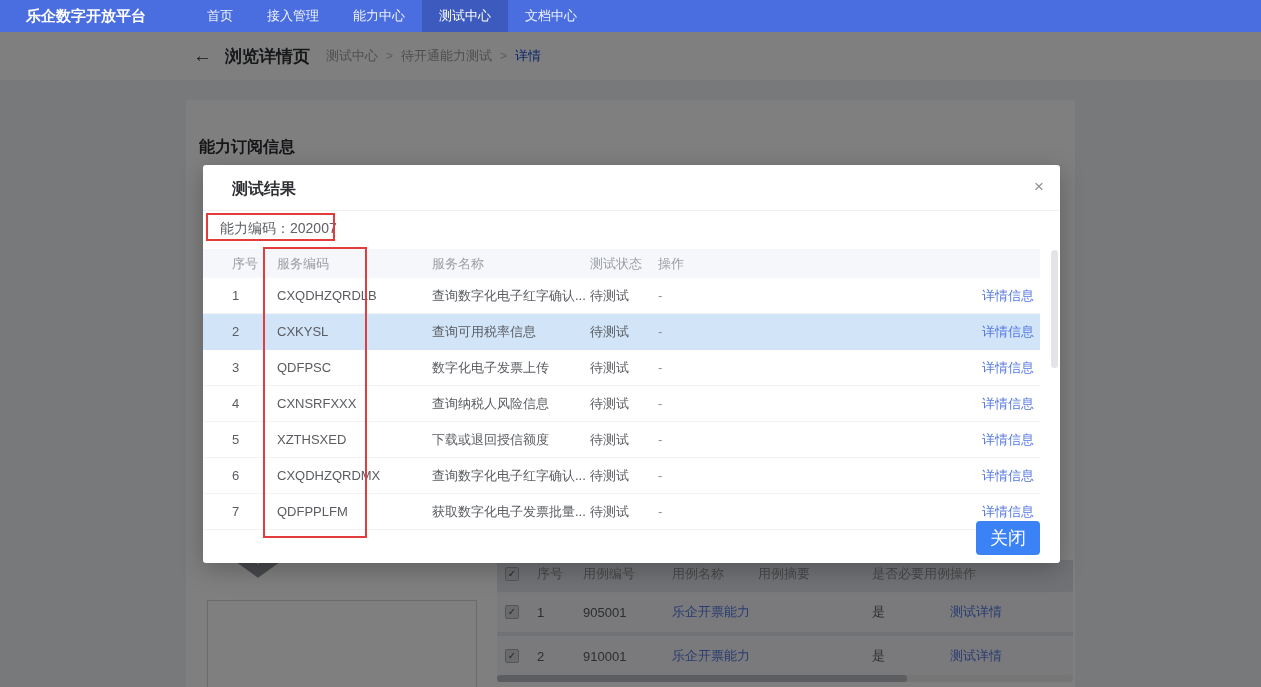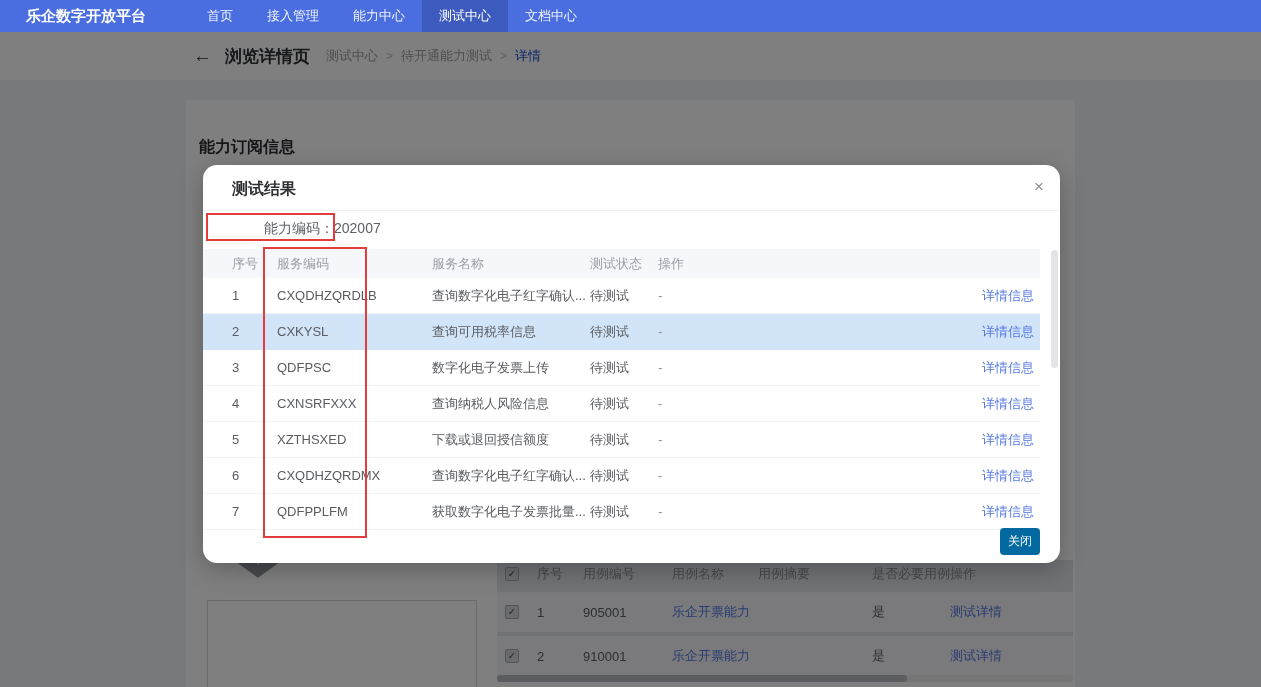--- a/index.html
+++ b/index.html
@@ -35,37 +35,37 @@
   .uc-row { height:40px; background:#f4f5f8; margin-top:4px; font-size:13px; color:#5a5c61; }
   .uc-link { color:#5577e0; cursor:pointer; }
   .checkbox { width:14px; height:14px; margin-left:8px; border:1px solid #a8abb0; background:#d4d7db; border-radius:2px; font-size:10px; line-height:12px; text-align:center; color:#4a4c50; }
   .hscroll { position:absolute; left:497px; top:675px; width:576px; height:7px; background:#ececef; border-radius:3px; z-index:2; }
   .hscroll-thumb { position:absolute; left:0; top:0; width:410px; height:7px; background:#b8bbc0; border-radius:3px; }
 
   
   .overlay { position:absolute; left:0; top:32px; width:100%; height:655px; background:rgba(0,0,0,0.50); z-index:10; }
 
   
-  .modal { position:absolute; left:203px; top:165px; width:857px; height:398px; background:#fff; border-radius:14px; box-shadow:0 6px 24px rgba(0,0,0,.25); z-index:20; }
+  .modal { position:absolute; left:203px; top:165px; width:857px; height:398px; background:#fff; border-radius:3px; box-shadow:0 6px 24px rgba(0,0,0,.25); z-index:20; }
   .modal-title { position:absolute; left:29px; top:14px; font-size:16px; font-weight:bold; color:#2e3033; }
   .modal-close { position:absolute; right:16px; top:13px; font-size:17px; color:#8c8f94; cursor:pointer; line-height:1; }
   .modal-divider { position:absolute; left:0; top:45px; width:100%; height:1px; background:#f0f1f3; }
-  .modal-info { position:absolute; left:0; top:55px; width:100%; height:22px; font-size:14px; color:#5f6166;margin-left:44px; }
+  .modal-info { position:absolute; left:0; top:55px; width:100%; height:22px; font-size:14px; color:#5f6166; }
   .info-code { position:absolute; left:17px; top:0; }
   .info-name { position:absolute; left:159px; top:0; }
 
   .m-table { position:absolute; left:0; top:84px; width:100%; }
   .m-grid { display:grid; grid-template-columns:45px 155px 158px 68px 324px 1fr; align-items:center; padding-left:29px; }
   .m-head { height:29px; background:#f5f7fa; font-size:13px; color:#9a9da3; margin-right:20px; }
   .m-row { height:36px; font-size:13px; color:#5a5c61; border-bottom:1px solid #f2f3f6; margin-right:20px; }
   .m-row.hl { background:#d2e4f8; border-bottom:1px solid #d2e4f8; }
   .m-link { color:#5577e0; cursor:pointer; }
   .m-remark { color:#8c8f94; }
   .vscroll-thumb { position:absolute; right:2px; top:85px; width:7px; height:118px; background:#e2e4e8; border-radius:4px; }
-  .close-btn { position:absolute; right:20px; bottom:8px; background:#0369a1; color:#fff; font-size:12px; border:none; border-radius:4px; padding:5px 8px; cursor:pointer; }
+  .close-btn { position:absolute; right:20px; bottom:8px; background:#3b82f6; color:#fff; font-size:18px; border:none; border-radius:4px; padding:5px 14px; cursor:pointer; }
 
   
   .anno { position:absolute; border:2px solid #e23c3c; z-index:30; pointer-events:none; }
   .anno1 { left:206px; top:213px; width:129px; height:28px; }
   .anno2 { left:263px; top:247px; width:104px; height:291px; }
 </style>
 </head>
 <body>
 
 <div id="stage">

